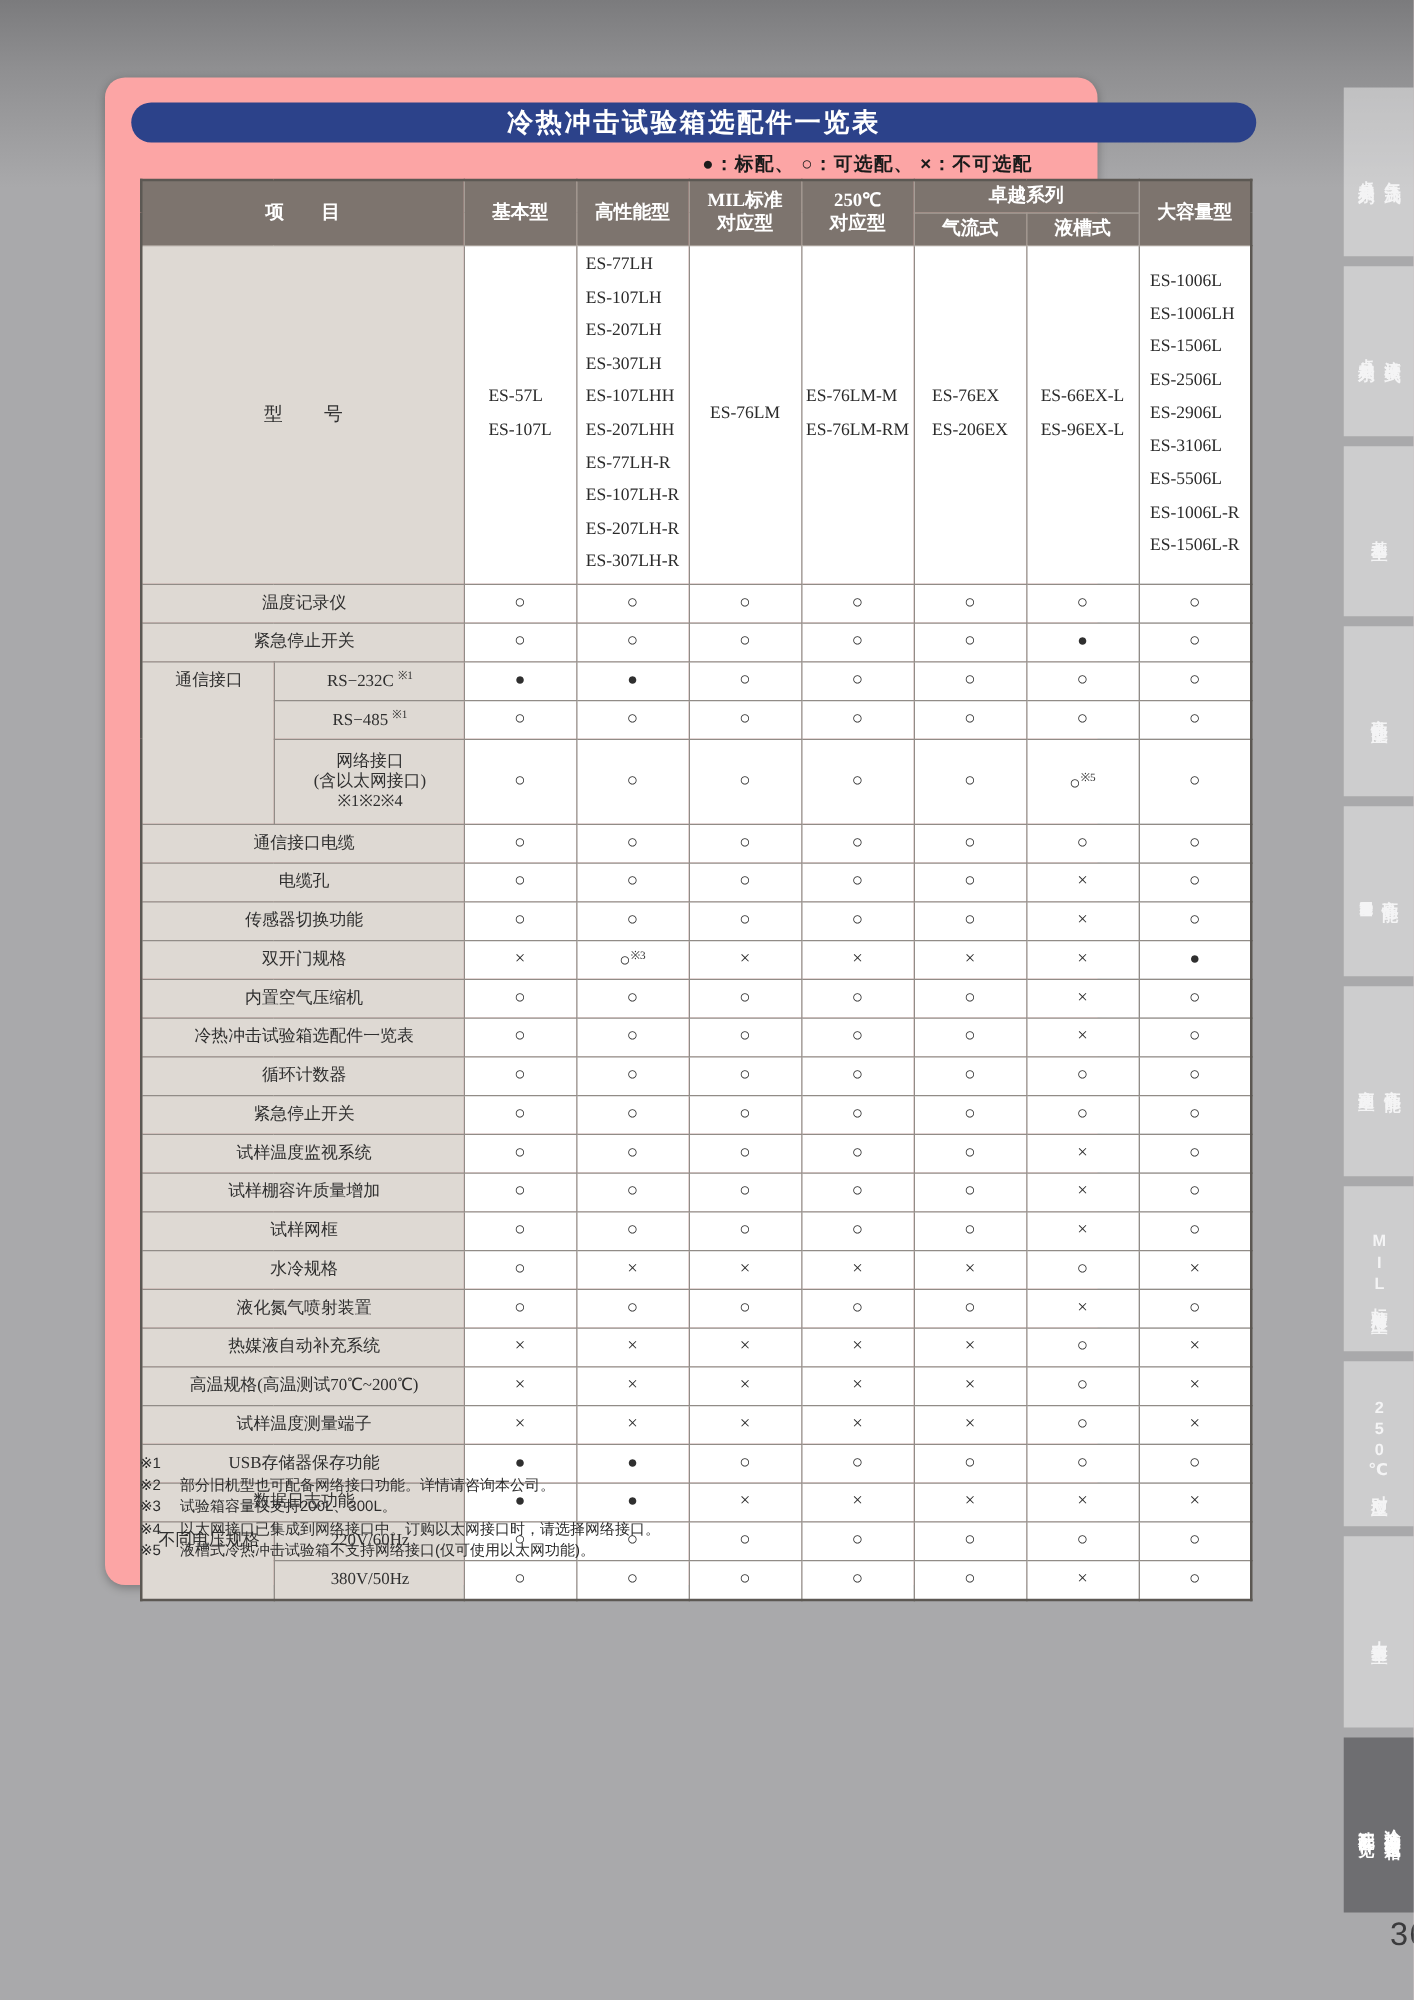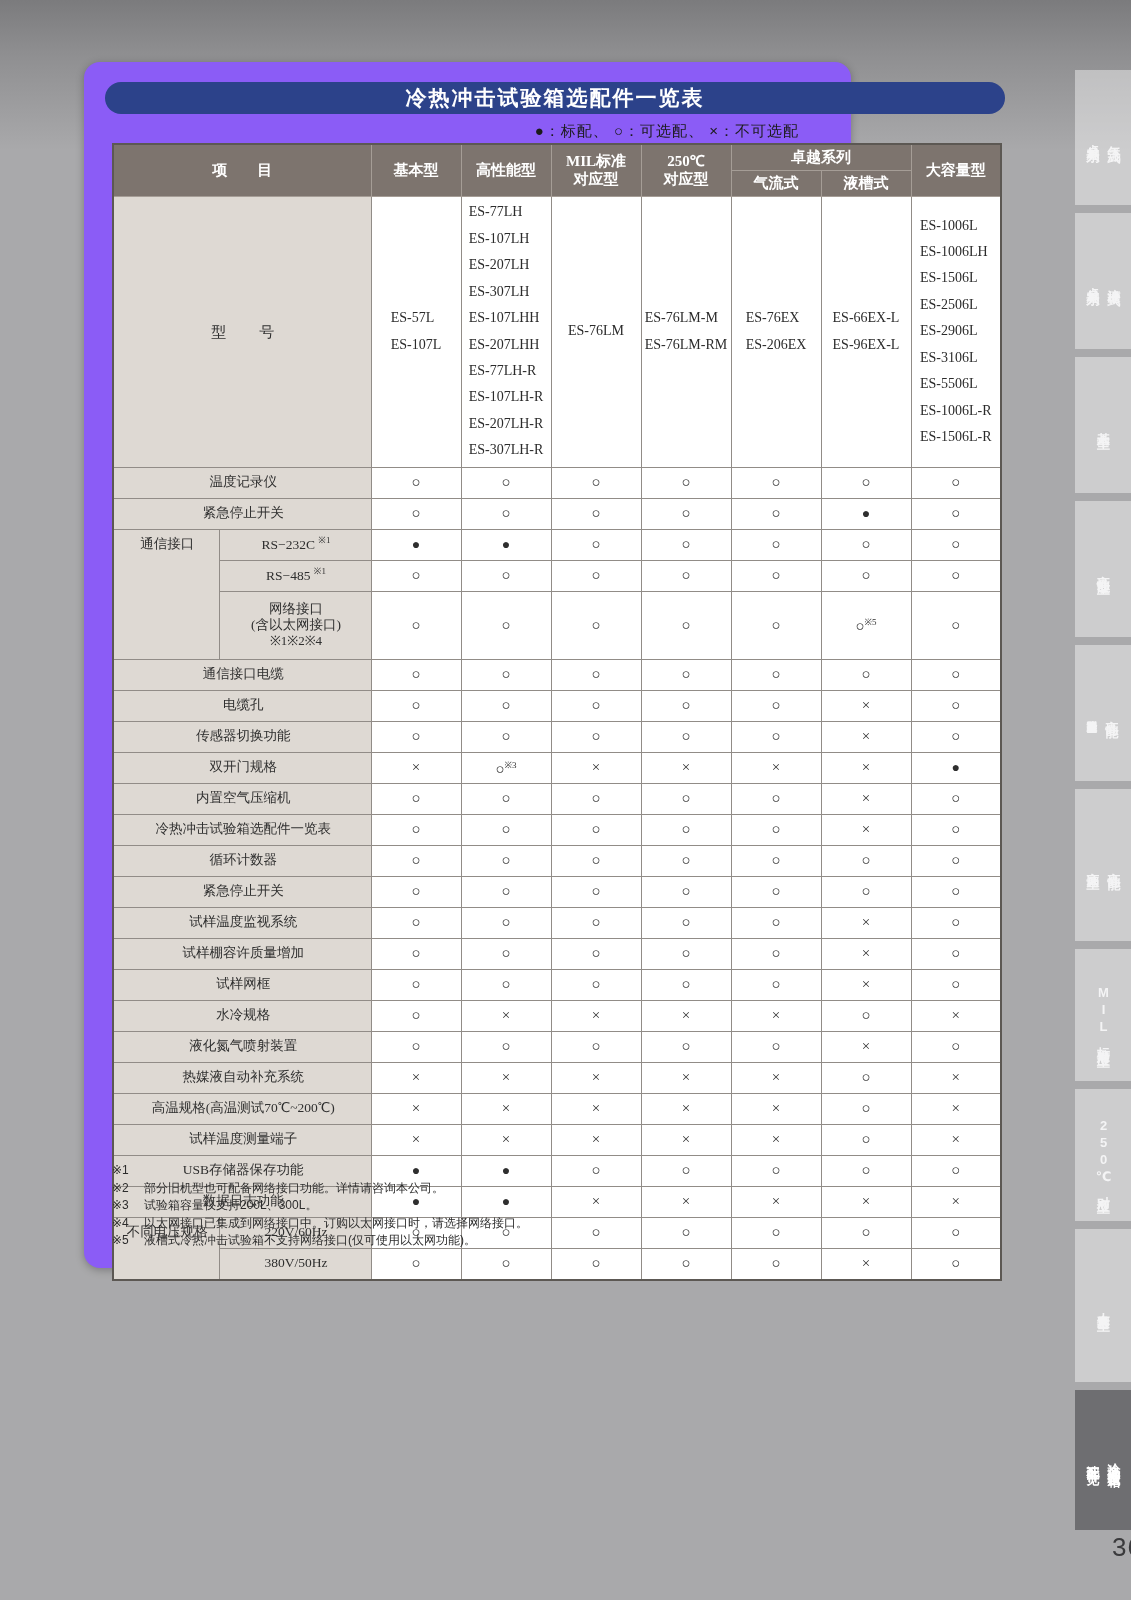--- a/index.html
+++ b/index.html
@@ -4,32 +4,33 @@
 <style>
   html,body{margin:0;padding:0;}
   body{
     width:1131px;height:1600px;position:relative;overflow:hidden;
     font-family:"Liberation Sans","DejaVu Sans",sans-serif;
     background:linear-gradient(180deg,#7b7b7d 0px,#8f8f91 55px,#a9a9ab 150px,#a9a9ab 100%);
   }
   
   .card{
     position:absolute;left:84px;top:62px;width:767px;height:1206px;
-    background:#8b5cf6;border-radius:16px;
+    background:#fca5a5;border-radius:16px;
     box-shadow:0 2px 8px rgba(0,0,0,.28);
+    padding-left:27px;
   }
   .banner{
     position:absolute;left:21px;top:20px;width:900px;height:32px;
     background:#2c428a;border-radius:16px;color:#ffffff;
     font-size:21px;font-weight:bold;letter-spacing:2px;
     display:flex;align-items:center;justify-content:center;
   }
   .legend{
     position:absolute;right:52px;top:60px;
-    font-size:15px;color:#1b1b1b;letter-spacing:1px;white-space:pre;
+    font-size:15px;color:#1b1b1b;letter-spacing:1px;white-space:pre;font-weight:bold;
   }
   
   table.tbl{
     position:absolute;left:28px;top:81px;width:888px;
     border-collapse:collapse;table-layout:fixed;
     border:2px solid #5c5853;
     font-family:Liberation Serif, serif;
   }
   .tbl th{
     background:#7d746e;color:#ffffff;font-size:15px;font-weight:bold;

